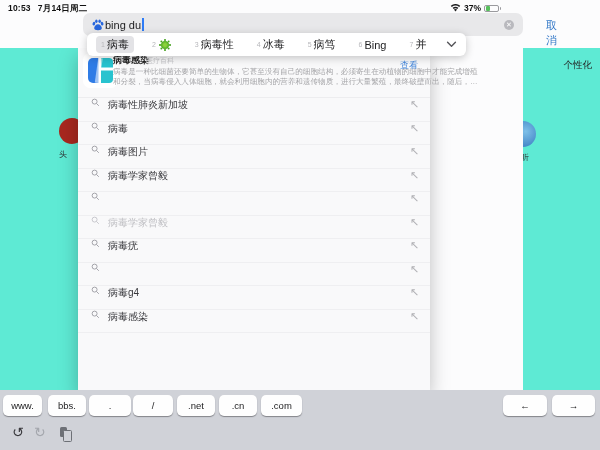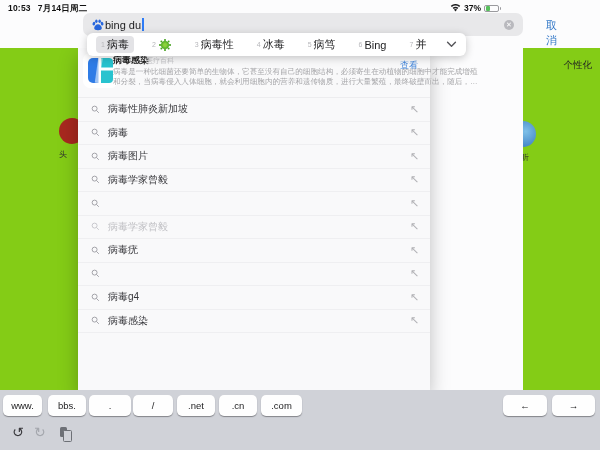--- a/index.html
+++ b/index.html
@@ -22,21 +22,21 @@
 
   .search-field { position:absolute; left:83px; top:13px; width:440px; height:23px;
     background:#e8e8ea; border-radius:7px; display:flex; align-items:center; padding:0 8px; }
   .search-text { font-size:11px; color:#1c1c1e; }
   .caret { width:1.5px; height:13px; background:#2f7cf6; margin-left:1px; }
   .clear-btn { position:absolute; right:9px; top:6.5px; width:10px; height:10px; border-radius:50%;
     background:#b9b9be; color:#fff; font-size:7px; line-height:10px; text-align:center; }
   .cancel-btn { position:absolute; left:546px; top:18px; font-size:11px; color:#3579c8; }
 
   
-  .dim { position:absolute; top:48px; height:342px; background:#84cc16; overflow:hidden; z-index:1; }
+  .dim { position:absolute; top:48px; height:342px; background:#5eead4; overflow:hidden; z-index:1; }
   .dim-left { left:0; width:78px; }
   .dim-right { left:523px; width:77px; }
   .bg-circle { position:absolute; width:26px; height:26px; border-radius:50%; }
   .circ-red { left:59px; top:70px; background:#a8281f; }
   .circ-blue { left:-13px; top:73px; background:radial-gradient(circle at 60% 40%,#7ec0e8,#2d6fba); }
   .bg-label { position:absolute; font-size:8px; color:#2e2e30; }
   .lbl-left { left:59px; top:101px; }
   .lbl-right { left:-2px; top:104px; }
   .personalize { position:absolute; right:8px; top:11px; font-size:9.5px; color:#222; }
 
@@ -46,21 +46,21 @@
 
   .card { position:relative; height:50px; border-bottom:1px solid #ededef; }
   .card-logo { position:absolute; left:5px; top:5px; width:35px; height:35px; }
   .card-title { position:absolute; left:35px; top:6px; font-size:9px; font-weight:bold; color:#222; }
   .card-tag { position:absolute; left:68px; top:7.5px; font-size:7px; color:#c3c3c6; }
   .card-desc { position:absolute; left:35px; top:19px; width:372px; font-size:7.6px;
     line-height:9.8px; color:#a5a5a8; display:-webkit-box; -webkit-line-clamp:2;
     -webkit-box-orient:vertical; overflow:hidden; }
   .card-action { position:absolute; right:12px; top:11px; font-size:9px; color:#3c82d9; }
 
-  .srow { display:flex; align-items:center; height:23.5px; padding-left:13px;
+  .srow { display:flex; align-items:flex-start; height:23.5px; padding-left:13px;
     border-bottom:1px solid #efeff1; background:#f9f9fa; }
   .srow-text { margin-left:8px; font-size:10px; color:#38383c; }
   .srow.muted .srow-text { color:#c0c0c4; }
   .srow-arrow { margin-left:auto; margin-right:11px; font-size:11px; color:#b1b1b5;
     font-family:"DejaVu Sans",sans-serif; }
 
   
   .ime-bar { position:absolute; left:87px; top:33px; height:23px; z-index:10;
     background:#fff; border-radius:6px; box-shadow:0 2px 8px rgba(0,0,0,.22);
     display:inline-flex; align-items:center; padding:0 9px; gap:13px; }

